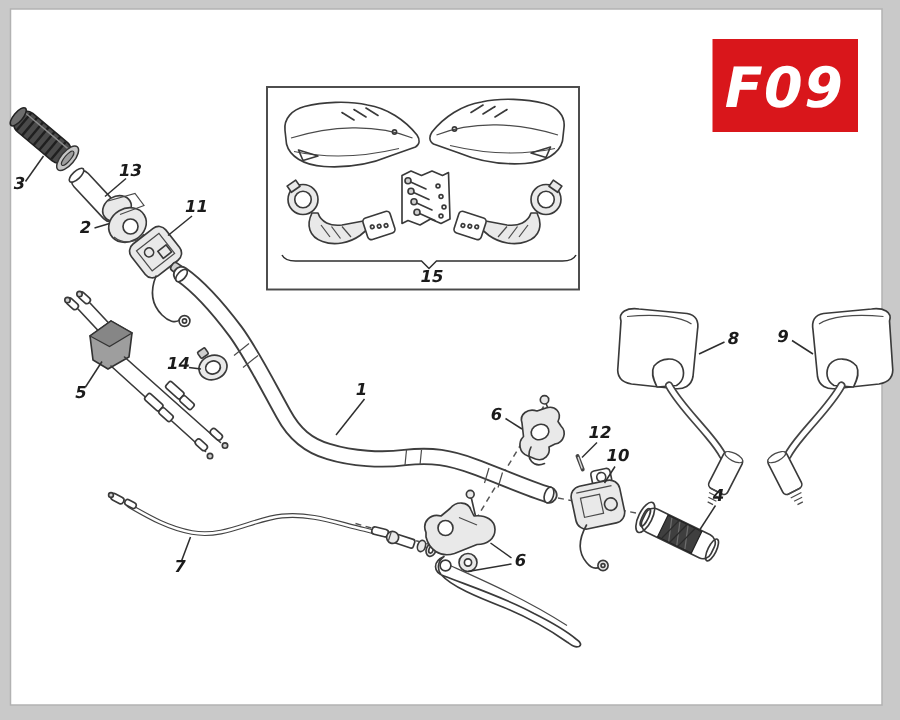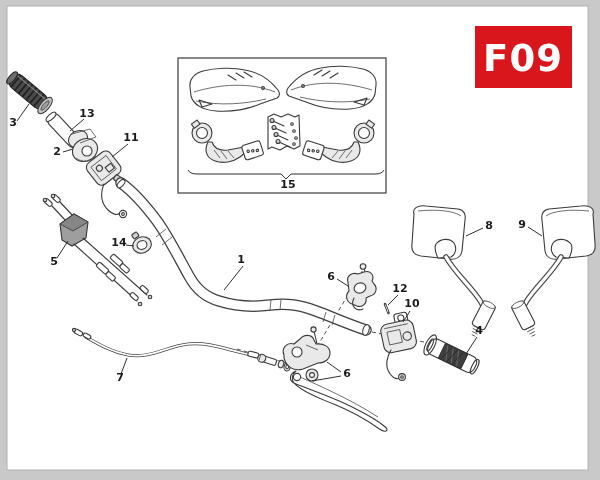--- a/index.html
+++ b/index.html
@@ -1,21 +1,21 @@
 <!DOCTYPE html>
 <html><head>
 <meta charset="utf-8">
 <style>
   html,body{margin:0;padding:0;}
   body{
     width:600px;height:480px;overflow:hidden;
     background:#c9c9c9;
     font-family:"DejaVu Sans", sans-serif;
   }
-  .stage{position:relative;width:600px;height:480px;}
+  .stage{position:relative;width:600px;height:480px;font-style:italic;}
   svg{position:absolute;left:0;top:0;display:block;}
   .callout{
     font-family:"DejaVu Sans", sans-serif;
     font-size:11px;font-weight:bold;fill:#1b1b1b;
   }
   .badge-text{
     font-family:"DejaVu Sans", sans-serif;
     font-size:37px;font-weight:bold;fill:#ffffff;letter-spacing:1px;
   }
   .ln{stroke:#3a3a3a;stroke-width:1.1;fill:none;stroke-linecap:round;stroke-linejoin:round;}

